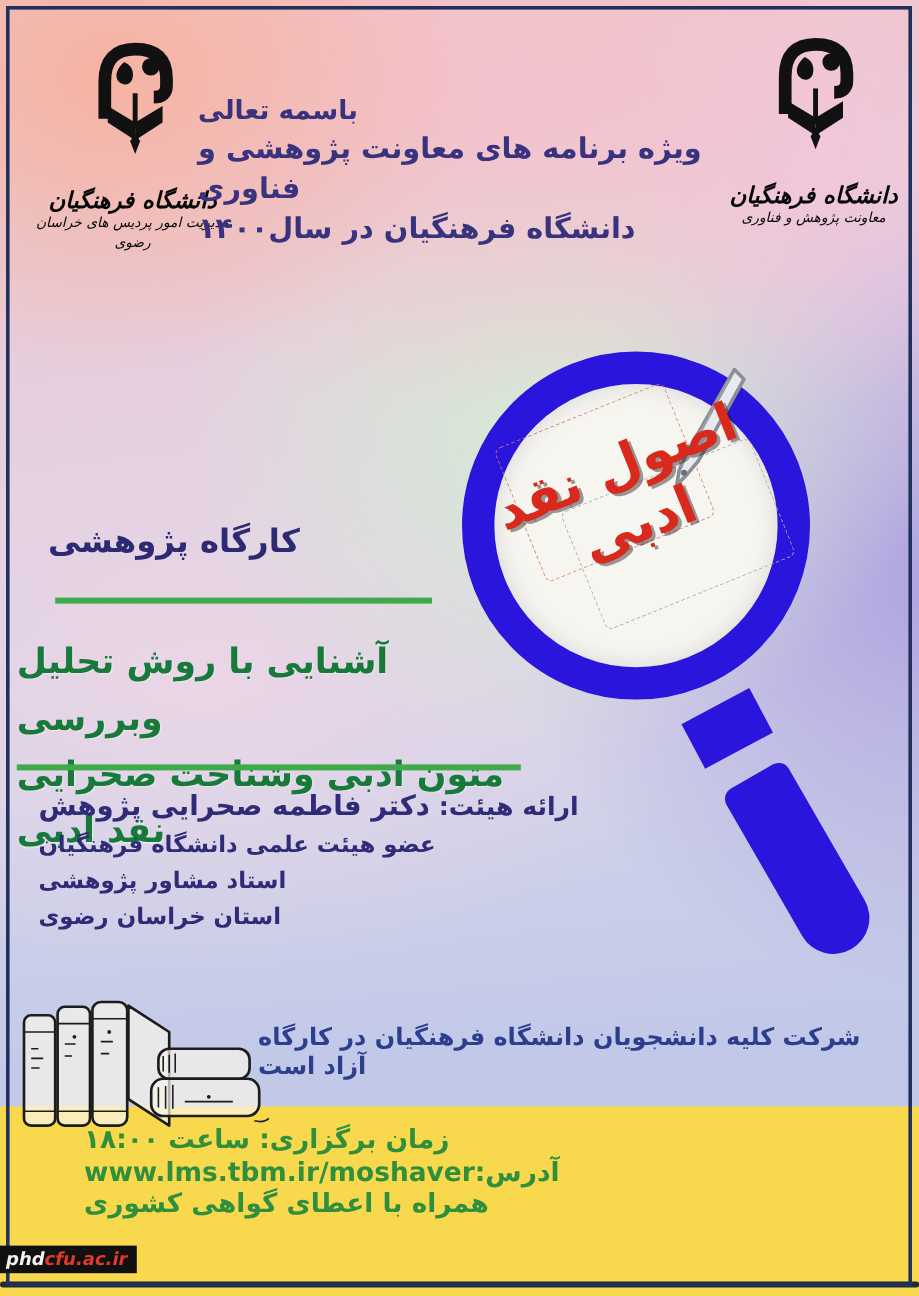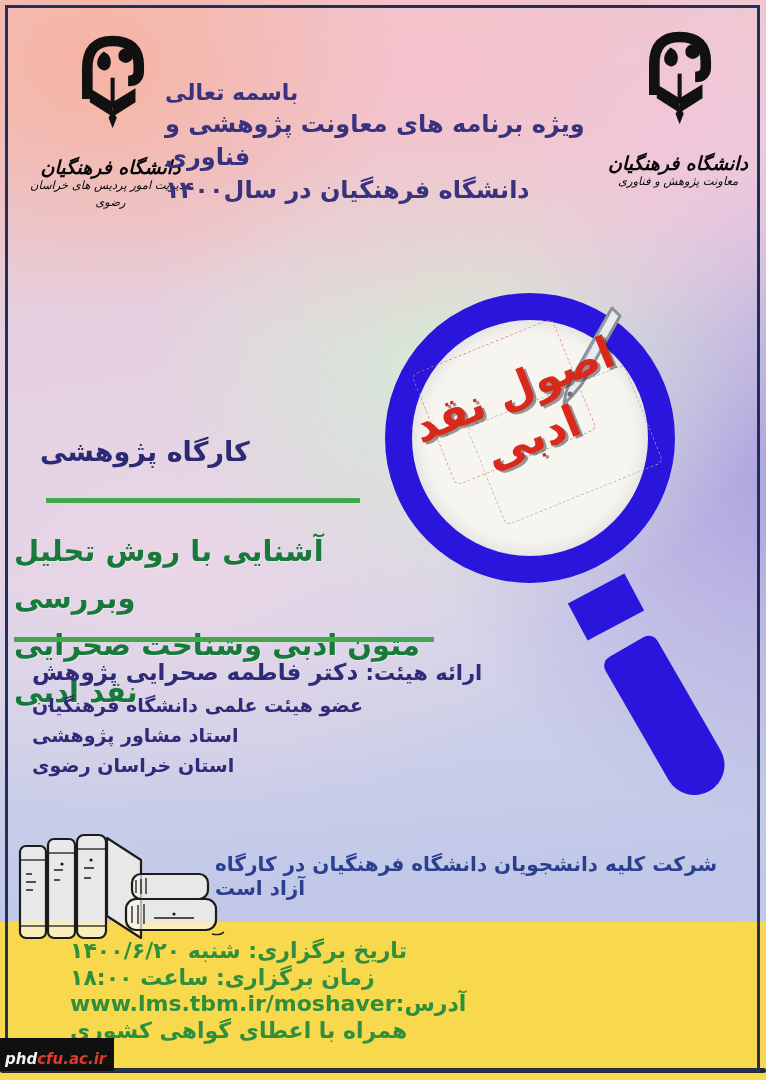--- a/index.html
+++ b/index.html
@@ -51,21 +51,21 @@
   .pres-l{font-size:19px;font-weight:bold;line-height:30px;}
   
   .note{left:215px;top:816px;width:535px;color:#2c3f8f;font-size:20px;font-weight:bold;direction:rtl;z-index:2;margin-top:36px;}
   
   .ybox{left:0;top:922px;width:766px;height:158px;background:#f8d94e;border-bottom:0;z-index:1;}
   .ybox-rule{left:0;top:1068px;width:766px;height:5px;background:#232a2e;z-index:2;border-radius:3px;}
   .details{left:70px;top:938px;width:640px;color:#2f8f3d;font-size:22px;font-weight:bold;line-height:26.5px;direction:rtl;z-index:3;}
   .details div{margin-bottom:0;}
   
   .books{left:14px;top:830px;z-index:3;}
-  .watermark{left:0;top:1038px;background:#101010;padding:12px 8px 3px 5px;z-index:11;
+  .watermark{left:0;top:1038px;background:#101010;padding:2px 8px 3px 5px;z-index:11;
     font-size:15px;font-weight:bold;font-style:italic;line-height:18px;white-space:nowrap;}
   .wm-white{color:#f2f2f2;}
   .wm-red{color:#e03a2a;}
   .pen{z-index:2;}
 </style>
 </head>
 <body>
 
 <div class="poster">
 
@@ -129,21 +129,20 @@
     <div class="pres-l1"><span>ارائه هیئت: </span><span class="pres-name">دکتر فاطمه صحرایی پژوهش</span></div>
     <div class="pres-l">عضو هیئت علمی دانشگاه فرهنگیان</div>
     <div class="pres-l">استاد مشاور پژوهشی</div>
     <div class="pres-l">استان خراسان رضوی</div>
   </div>
 
   <div class="abs ctr note">شرکت کلیه دانشجویان دانشگاه فرهنگیان در کارگاه آزاد است</div>
 
   <div class="abs ybox"></div>
   <div class="abs ctr details">
-    <div>تاریخ برگزاری: شنبه ۱۴۰۰/۶/۲۰</div>
     <div>زمان برگزاری: ساعت ۱۸:۰۰</div>
     <div>آدرس:www.lms.tbm.ir/moshaver</div>
     <div>همراه با اعطای گواهی کشوری</div>
   </div>
   <div class="abs ybox-rule"></div>
 
   <svg class="abs books" width="212" height="124" viewBox="0 0 212 124">
     <g fill="#f8f5ea" fill-opacity="0.7" stroke="#1c1c1c" stroke-width="2.2" stroke-linejoin="round">
       <polygon points="93,8 127,30 127,108 93,86"></polygon>
       <rect x="6" y="16" width="26" height="92" rx="6"></rect>

